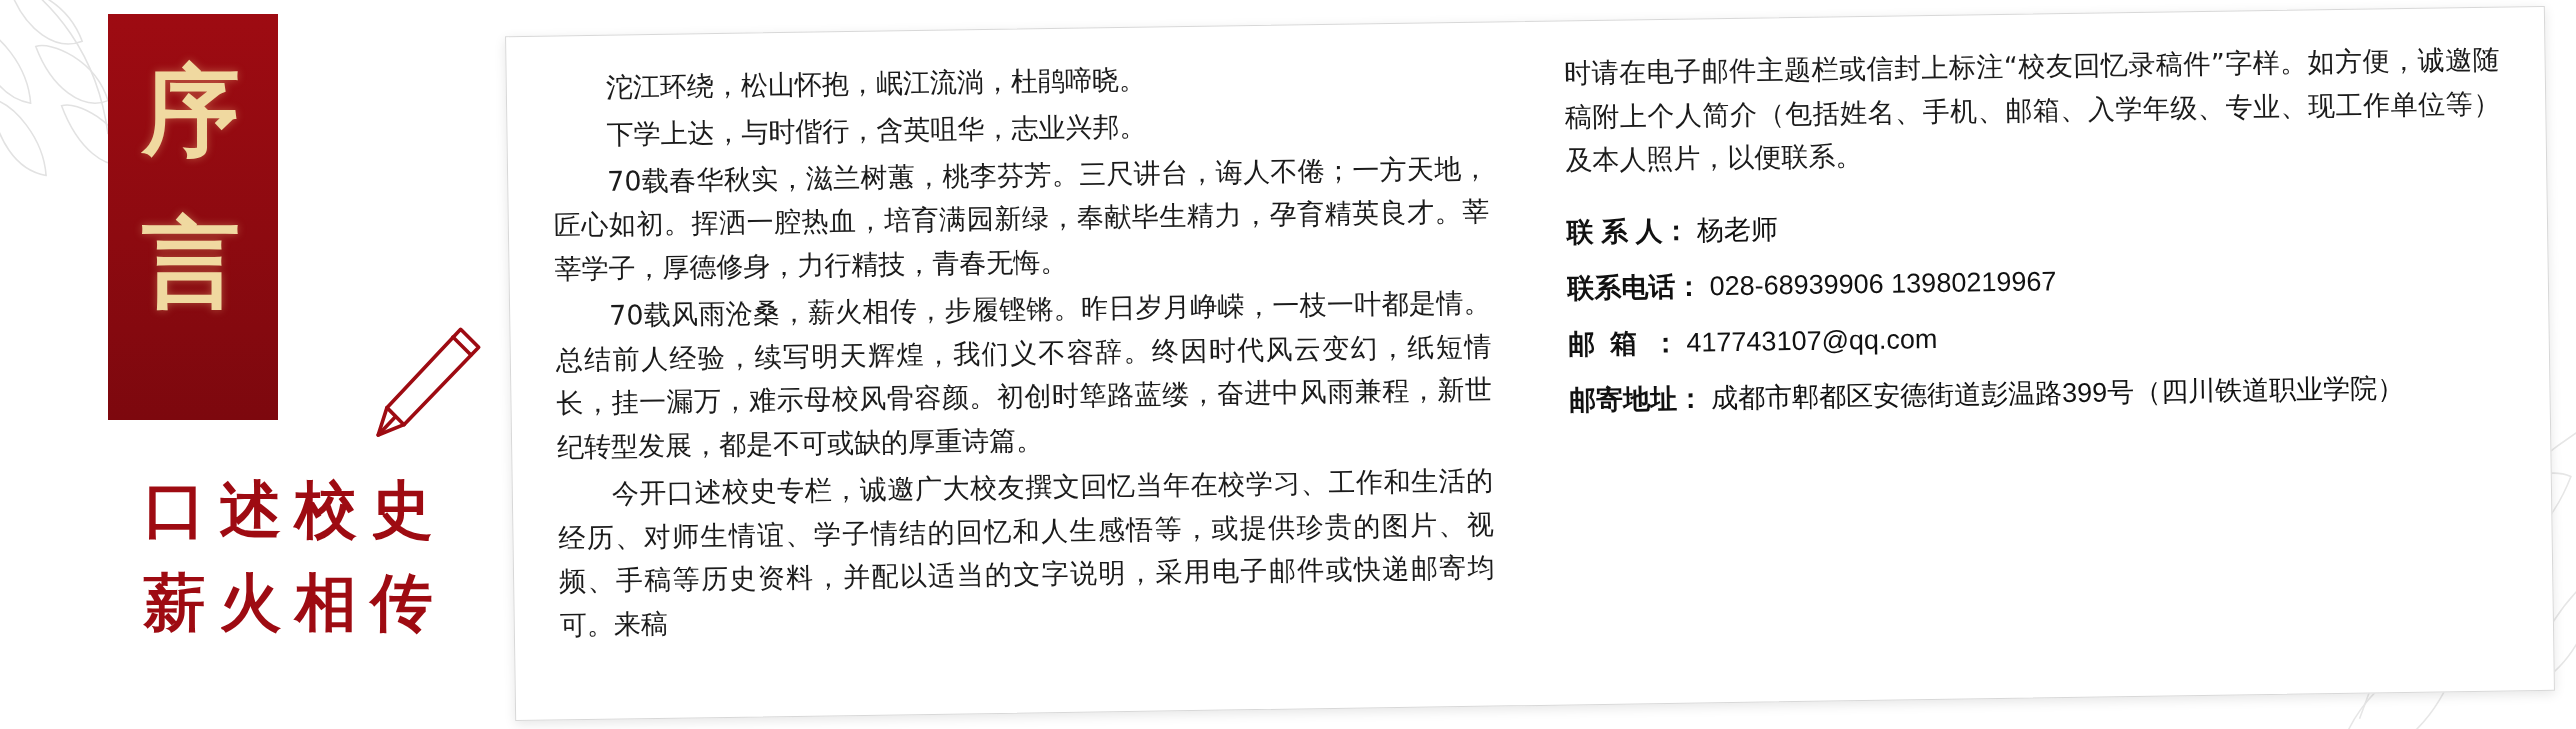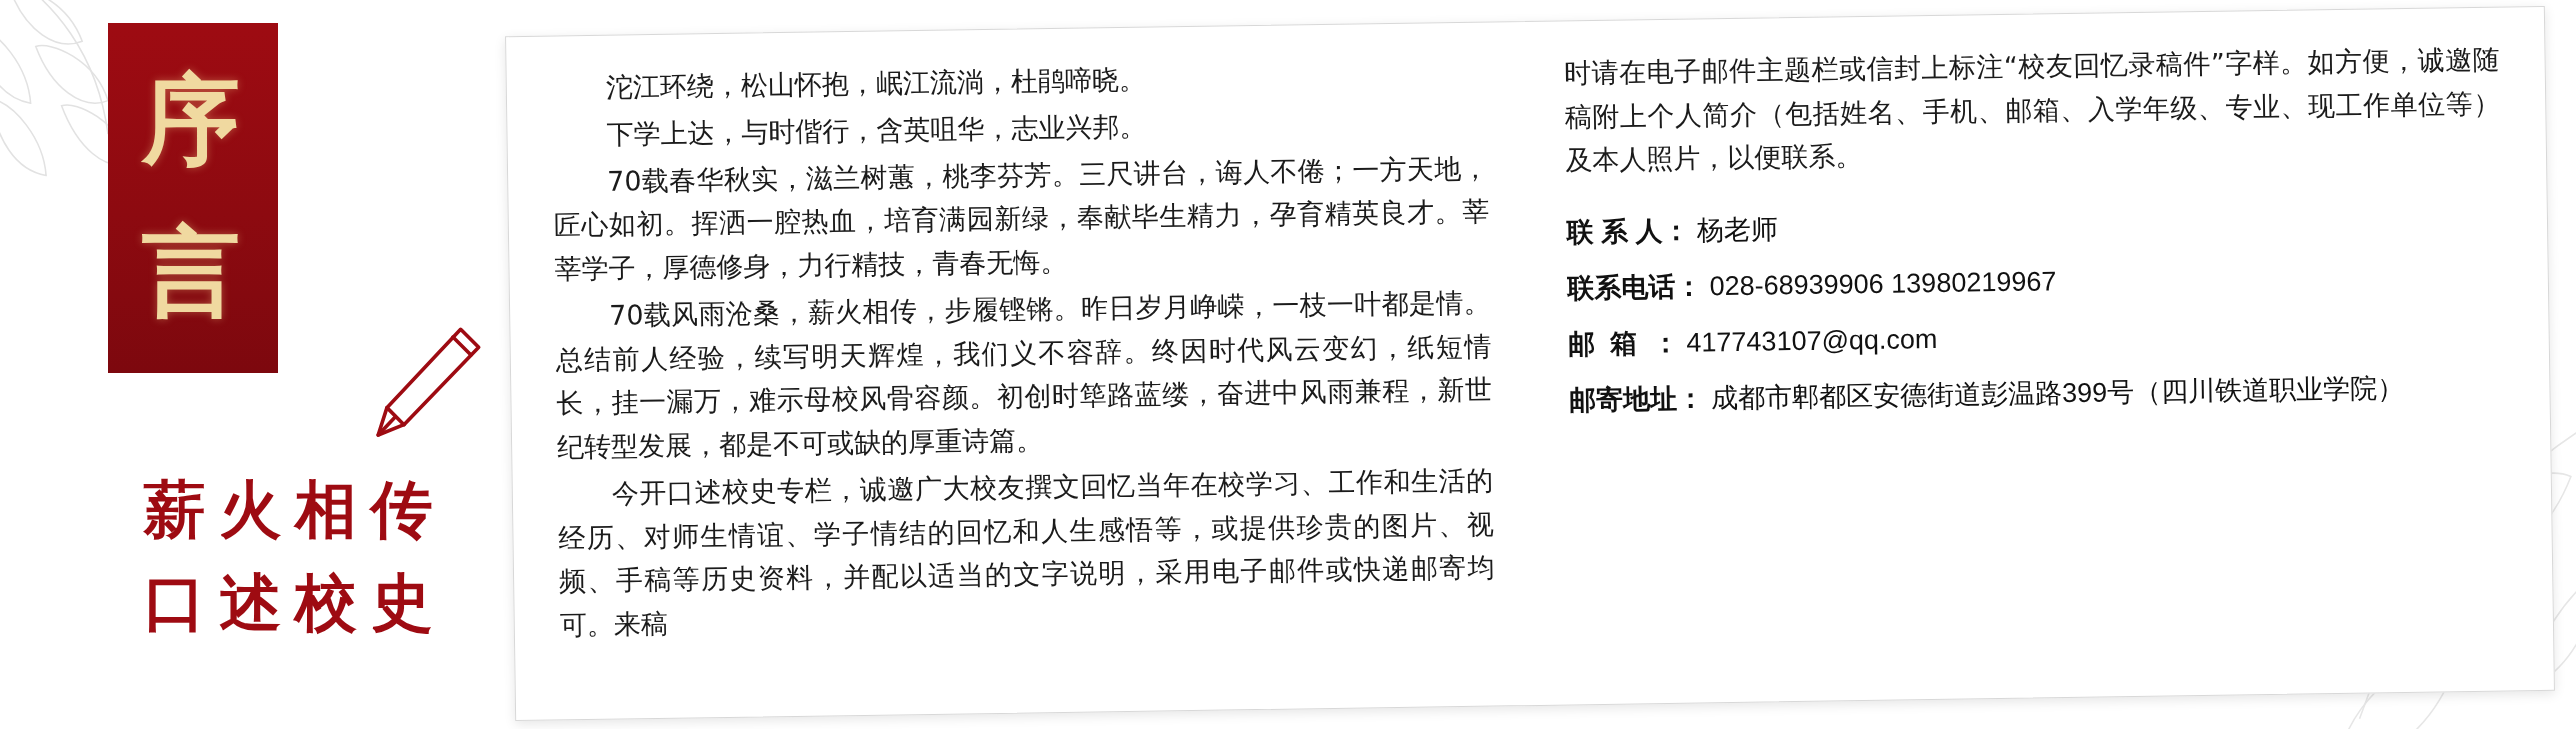--- a/index.html
+++ b/index.html
@@ -28,23 +28,23 @@
   .left-block {
     position: absolute;
     left: 77px;
     top: 10.3px;
     width: 422px;
     height: 706px;
   }
   .red-banner {
     position: absolute;
     left: 31px;
-    top: 13px;
+    top: 4px;
     width: 170px;
-    height: 350px;
+    height: 406px;
     background: linear-gradient(180deg, #9e0b12 0%, #8d0a10 55%, #7d080e 100%);
   }
   .red-banner-text {
     position: absolute;
     left: 0;
     top: 20.6px;
     width: 100%;
     text-align: center;
     color: #f0d9a0;
     font-family: "DejaVu Serif", "Liberation Serif", serif;
@@ -183,22 +183,22 @@
   <svg class="pen-icon" viewBox="0 0 260 260">
     <g fill="none" stroke="#9e0b12" stroke-width="7" stroke-linejoin="round" stroke-linecap="round">
       <path d="M205,20 L240,55 L95,205 L45,225 L62,172 Z"></path>
       <path d="M62,172 L95,205"></path>
       <path d="M45,225 L78,190"></path>
       <path d="M190,35 L225,70"></path>
     </g>
   </svg>
 
   <div class="slogan">
+    <div>口述校史</div>
     <div>薪火相传</div>
-    <div>口述校史</div>
   </div>
 </div>
 
 <div class="card-wrap">
   <div class="card"></div>
   <div class="card-inner">
 
     <div class="col">
       <p class="indent">沱江环绕，松山怀抱，岷江流淌，杜鹃啼晓。</p>
       <p class="indent">下学上达，与时偕行，含英咀华，志业兴邦。</p>

